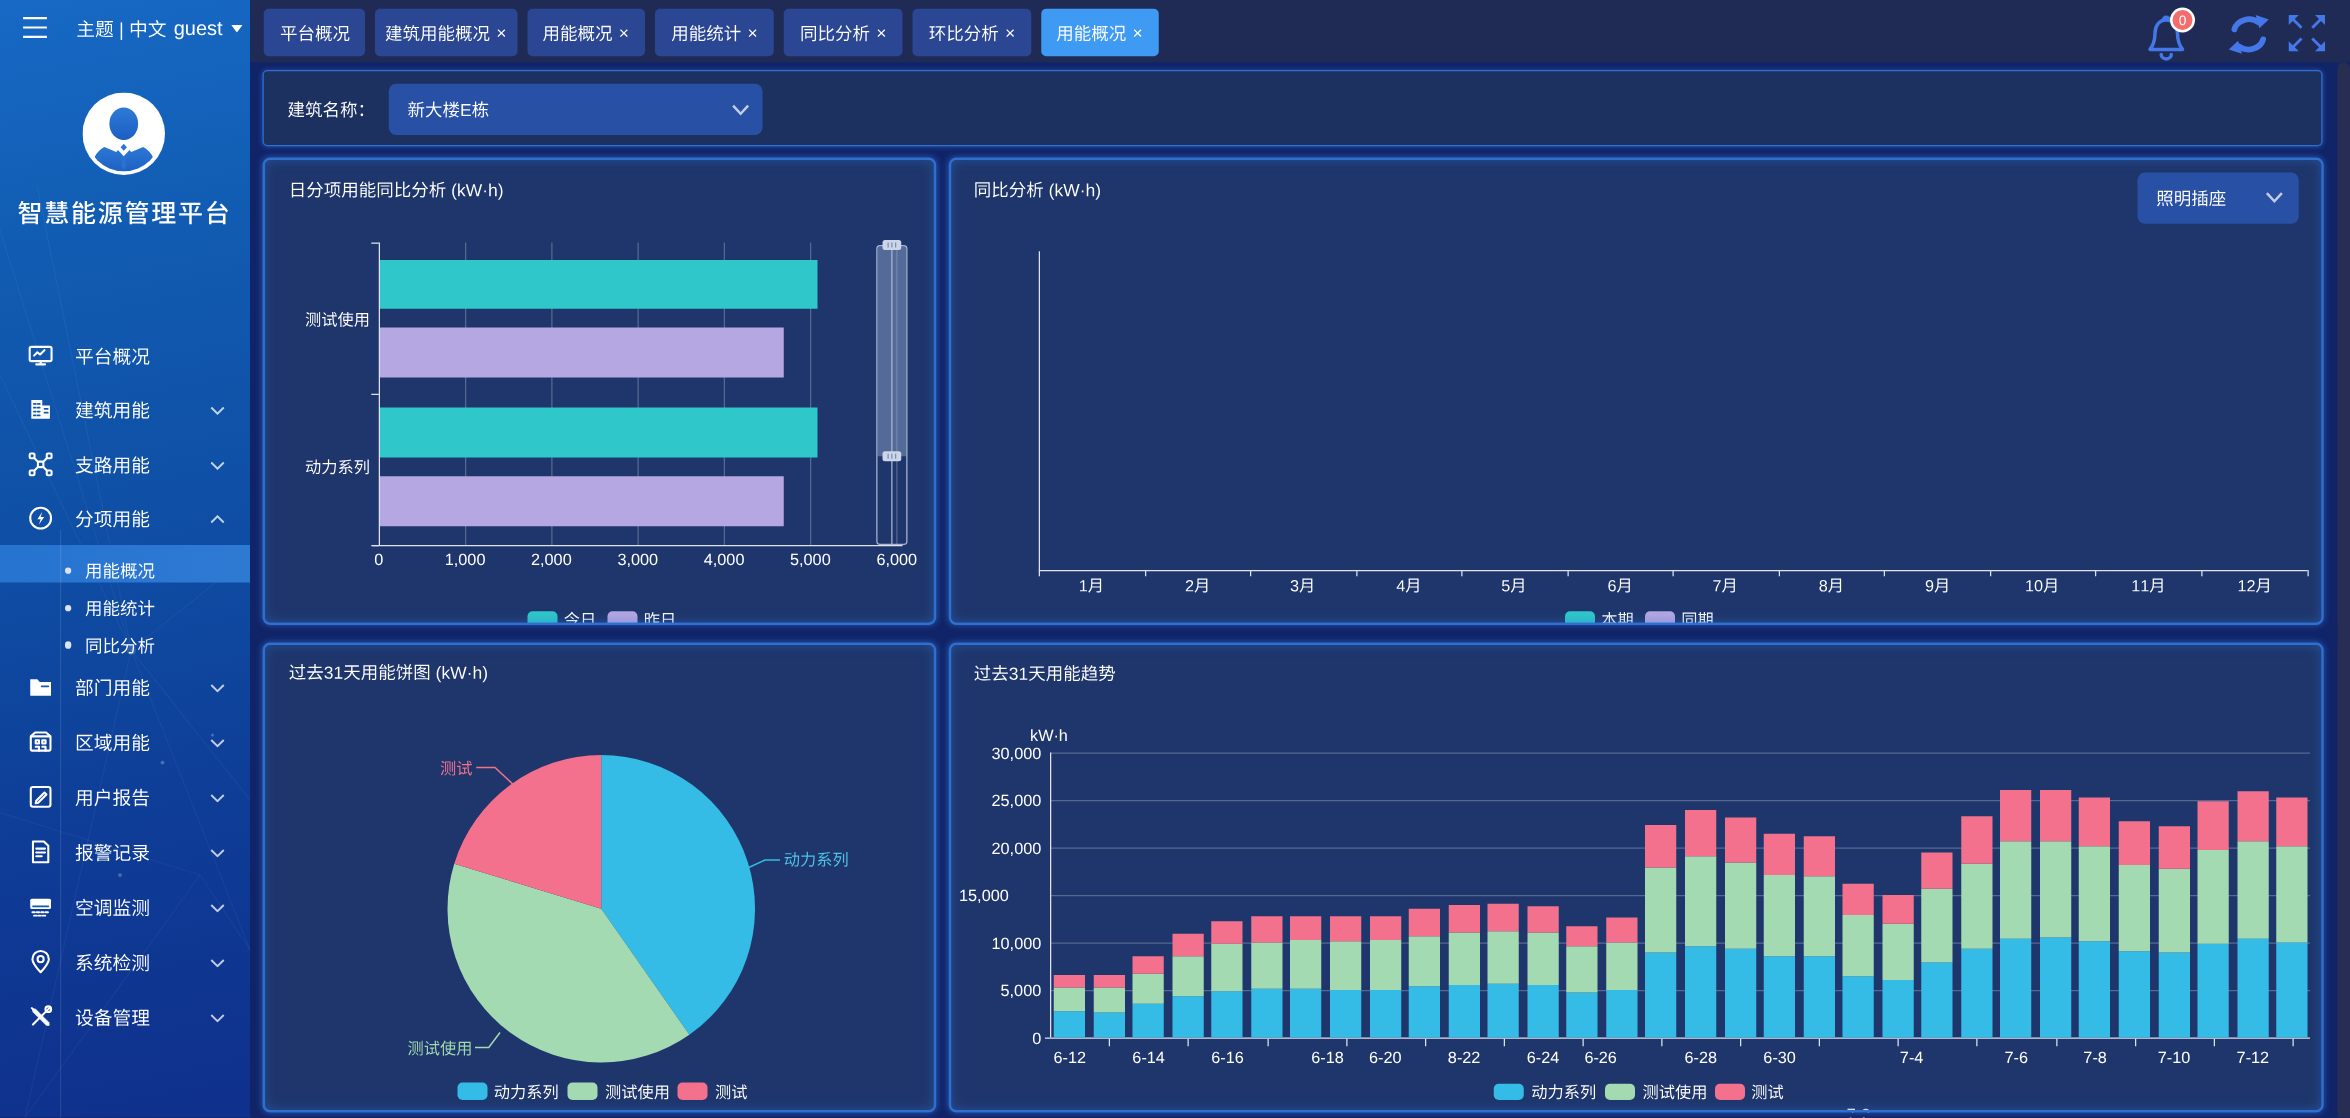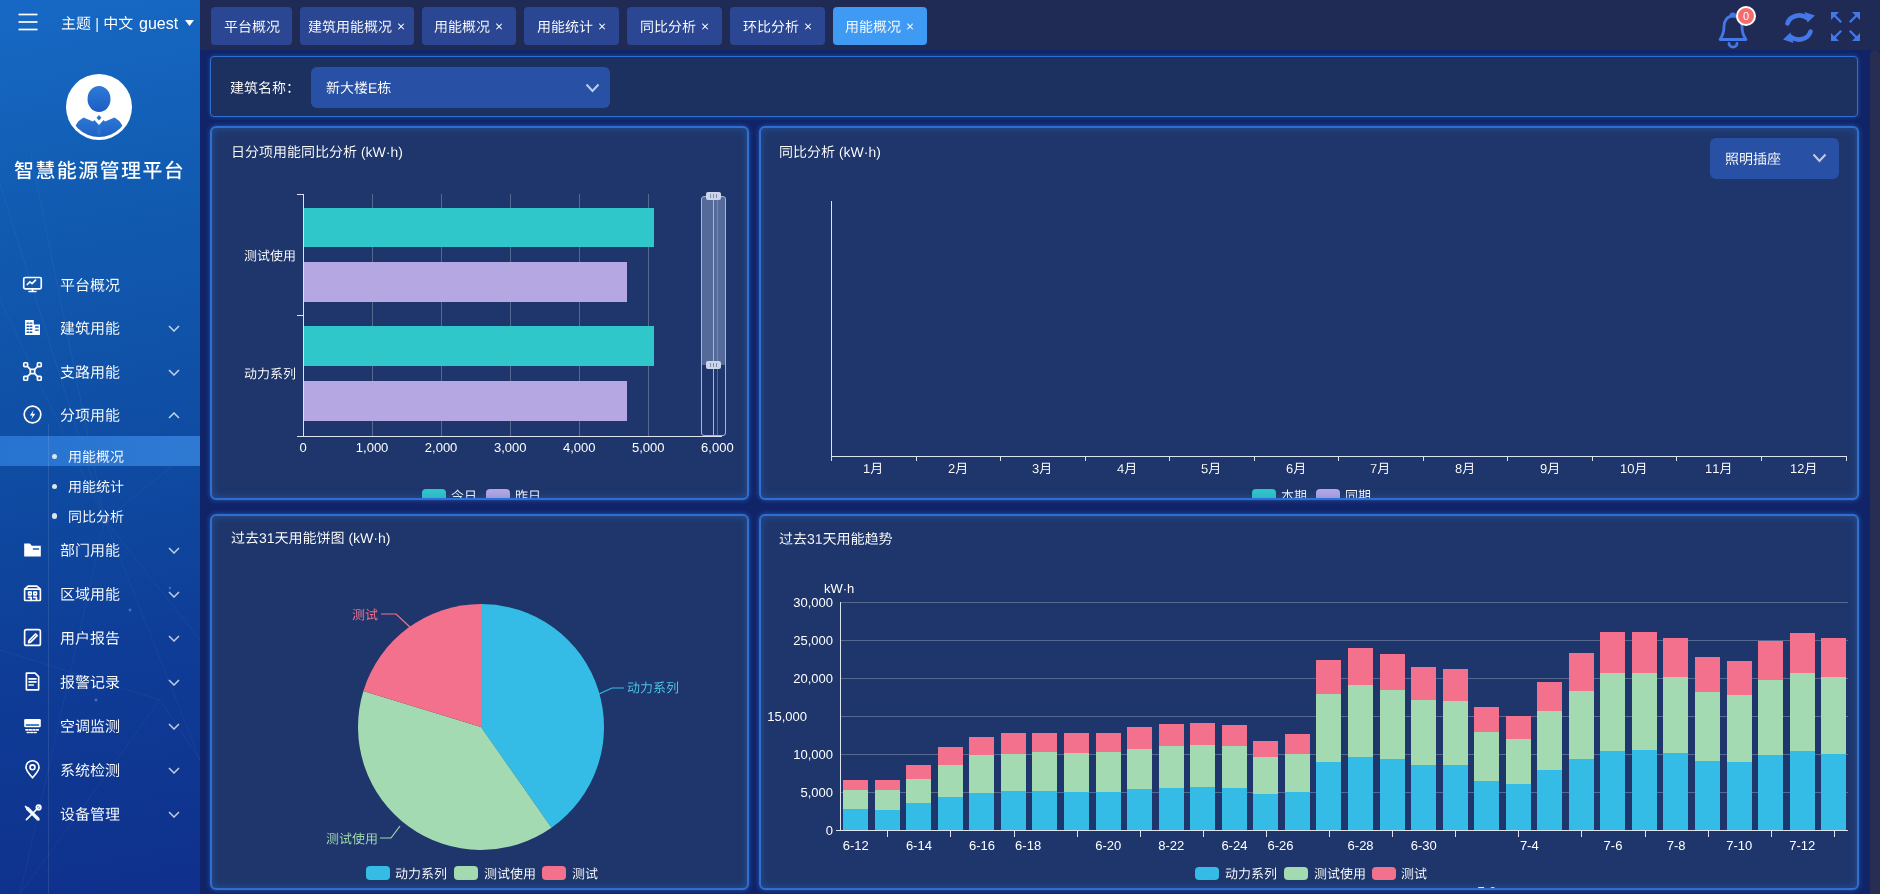--- a/index.html
+++ b/index.html
@@ -296,21 +296,21 @@
 <div class="abs" style="left:1455.2px;top:831px;width:1px;height:6px;background:#dde3f0"></div>
 <div class="abs" style="left:1518.3px;top:831px;width:1px;height:6px;background:#dde3f0"></div>
 <div class="abs" style="left:1581.4px;top:831px;width:1px;height:6px;background:#dde3f0"></div>
 <div class="abs" style="left:1644.5px;top:831px;width:1px;height:6px;background:#dde3f0"></div>
 <div class="abs" style="left:1707.6px;top:831px;width:1px;height:6px;background:#dde3f0"></div>
 <div class="abs" style="left:1770.7px;top:831px;width:1px;height:6px;background:#dde3f0"></div>
 <div class="abs" style="left:1833.8px;top:831px;width:1px;height:6px;background:#dde3f0"></div>
 <div class="lat" style="left:855.8px;top:838px;width:60px;margin-left:-30px;text-align:center;font-size:13px">6-12</div>
 <div class="lat" style="left:918.9px;top:838px;width:60px;margin-left:-30px;text-align:center;font-size:13px">6-14</div>
 <div class="lat" style="left:982.0px;top:838px;width:60px;margin-left:-30px;text-align:center;font-size:13px">6-16</div>
-<div class="lat" style="left:1045.1px;top:838px;width:60px;margin-left:-30px;text-align:left;font-size:13px">6-18</div>
+<div class="lat" style="left:1045.1px;top:838px;width:60px;margin-left:-30px;text-align:right;font-size:13px">6-18</div>
 <div class="lat" style="left:1108.2px;top:838px;width:60px;margin-left:-30px;text-align:center;font-size:13px">6-20</div>
 <div class="lat" style="left:1171.3px;top:838px;width:60px;margin-left:-30px;text-align:center;font-size:13px">8-22</div>
 <div class="lat" style="left:1234.4px;top:838px;width:60px;margin-left:-30px;text-align:center;font-size:13px">6-24</div>
 <div class="lat" style="left:1297.5px;top:838px;width:60px;margin-left:-30px;font-size:13px">6-26</div>
 <div class="lat" style="left:1360.6px;top:838px;width:60px;margin-left:-30px;text-align:center;font-size:13px">6-28</div>
 <div class="lat" style="left:1423.7px;top:838px;width:60px;margin-left:-30px;text-align:center;font-size:13px">6-30</div>
 <div class="lat" style="left:1486.8px;top:884px;width:60px;margin-left:-30px;text-align:center;font-size:13px">7-2</div>
 <div class="lat" style="left:1549.9px;top:838px;width:60px;margin-left:-30px;text-align:left;font-size:13px">7-4</div>
 <div class="lat" style="left:1613.0px;top:838px;width:60px;margin-left:-30px;text-align:center;font-size:13px">7-6</div>
 <div class="lat" style="left:1676.1px;top:838px;width:60px;margin-left:-30px;text-align:center;font-size:13px">7-8</div>

